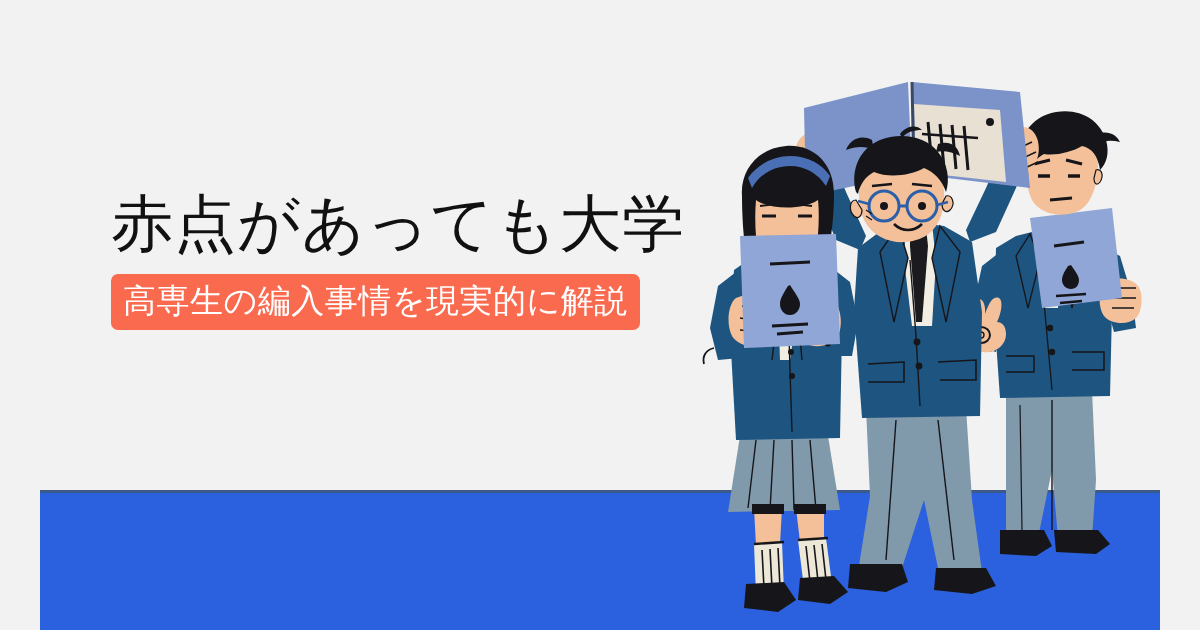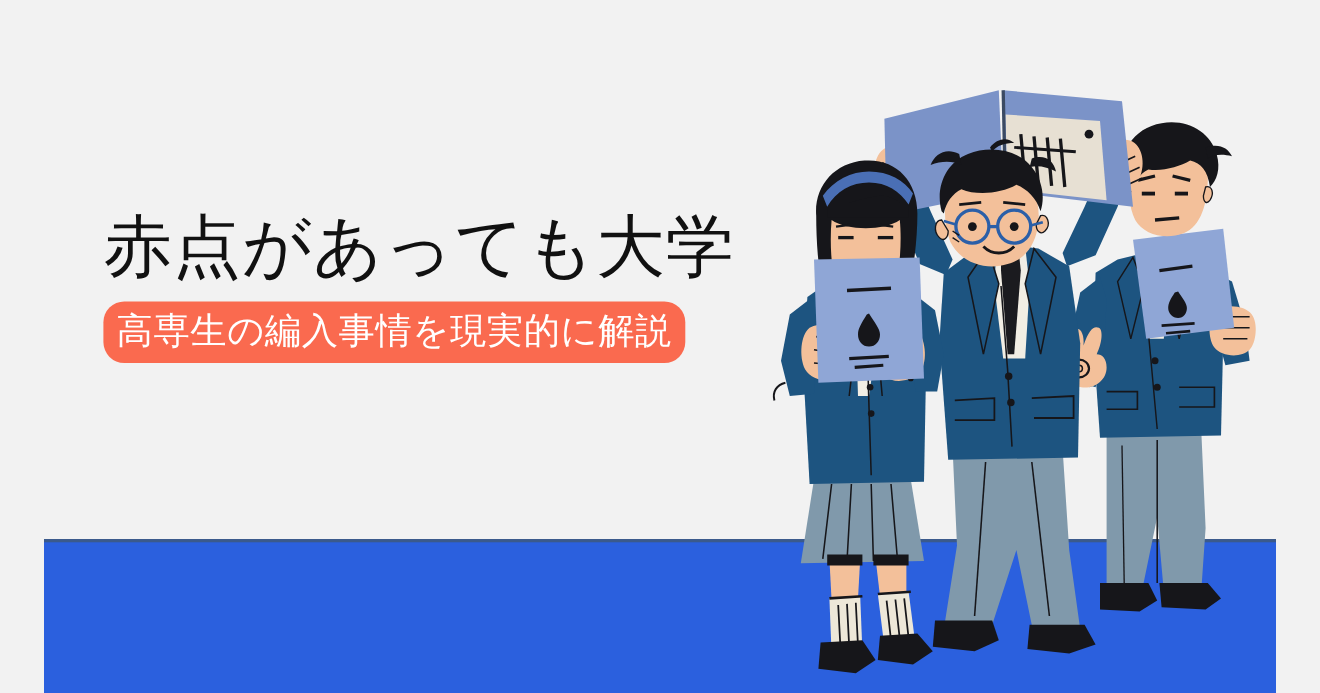--- a/index.html
+++ b/index.html
@@ -36,21 +36,21 @@
     top: 490px;
     width: 1120px;
     height: 3px;
     background: #3B5A8C;
     z-index: 1;
   }
 
   
   .text-block {
     position: absolute;
-    left: 94px;
+    left: 111px;
     top: 186px;
     z-index: 6;
   }
   .title-line {
     font-family: "DejaVu Sans", "Liberation Sans", sans-serif;
     font-size: 62px;
     line-height: 76px;
     letter-spacing: 1px;
     color: #111111;
     font-weight: 400;
@@ -61,21 +61,21 @@
     display: inline-block;
   }
   .subtitle-banner {
     display: inline-block;
     background: #FA6A4F;
     color: #FFFFFF;
     font-family: "DejaVu Sans", "Liberation Sans", sans-serif;
     font-size: 33px;
     line-height: 40px;
     padding: 7px 12px 9px 12px;
-    border-radius: 19px;
+    border-radius: 7px;
     white-space: nowrap;
     letter-spacing: 0.5px;
     text-align: right;
   }
 
   
   .illustration {
     position: absolute;
     left: 700px;
     top: 60px;

